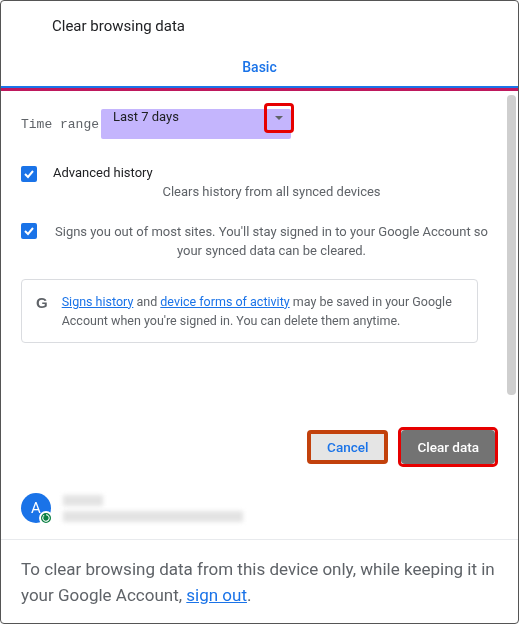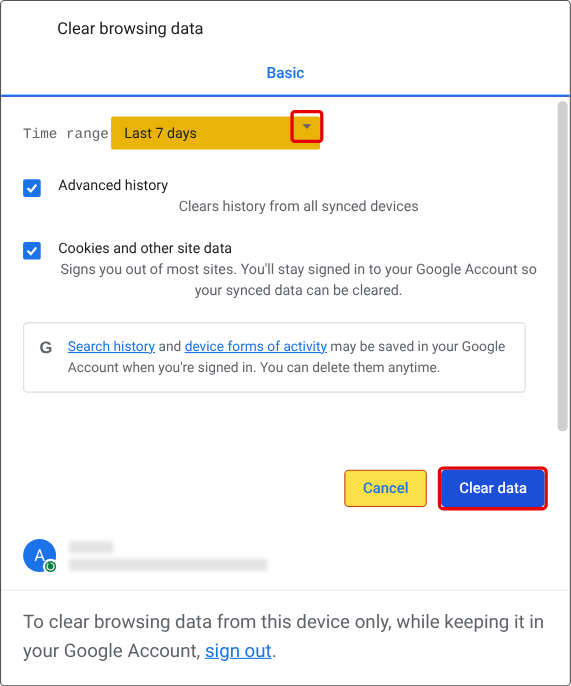--- a/index.html
+++ b/index.html
@@ -22,21 +22,21 @@
     flex-direction: column;
   }
   .title {
     padding: 16px 20px 14px;
     font-size: 15px;
     color: #202124;
     margin-left: 31px;
   }
   .tabs {
     display: flex;
-    border-bottom: 1px solid #be185d;
+    border-bottom: 4px solid #be185d;
   }
   .tab {
     flex: 1;
     text-align: center;
     padding: 10px 0 12px;
     font-size: 14px;
     color: #5f6368;
     cursor: pointer;
     position: relative;
   }
@@ -75,25 +75,25 @@
     padding: 18px 0 16px;
   }
   .time-label {
     color: #5f6368;
     font-size: 13px;
     width: 80px;
     font-family: Liberation Mono, monospace;
   }
   .select {
     display: flex;
-    align-items: center;
+    align-items: flex-start;
     justify-content: space-between;
     width: 190px;
     height: 30px;
-    background: #eab308;
+    background: #c4b5fd;
     padding: 0 8px 0 12px;
     font-size: 13px;
     color: #202124;
     border-radius: 2px;
     position: relative;
   }
   .select-arrow-box {
     position: absolute;
     right: -3px;
     top: -6px;
@@ -172,31 +172,31 @@
     height: 34px;
     padding: 0 16px;
     border-radius: 4px;
     font-size: 13.5px;
     font-weight: 500;
     cursor: pointer;
     display: flex;
     align-items: center;
   }
   .btn-cancel {
-    background: #fde047;
+    background: #e5e5e5;
     color: #1a73e8;
-    border: 1px solid #c2410c;
+    border: 4px solid #c2410c;
   }
   .btn-clear-wrap {
     border: 3px solid #e60000;
     border-radius: 5px;
     padding: 0;
   }
   .btn-clear {
-    background: #1d4ed8;
+    background: #737373;
     color: #fff;
     border: none;
   }
   .account-row {
     display: flex;
     align-items: center;
     padding: 8px 20px 16px;
     border-bottom: 1px solid #e8eaed;
     margin: 0 0 0 0;
   }
@@ -273,30 +273,29 @@
         </div>
       </div>
 
       <div class="opt">
         <div class="cb">
           <svg viewBox="0 0 12 12">
               <path d="M2 6 L5 9 L10 3" stroke="#fff" stroke-width="2" fill="none"></path>
             </svg>
         </div>
         <div class="opt-body">
-          <div class="opt-title">Cookies and other site data</div>
           <div class="opt-desc">Signs you out of most sites. You'll stay signed in to your Google Account so your synced data can be cleared.</div>
         </div>
       </div>
 
 
       <div class="google-notice">
         <div class="g-logo">G</div>
         <div class="notice-text">
-          <span class="link">Search history</span><span> and </span><span class="link">device forms of activity</span><span> may be saved in your Google Account when you're signed in. You can delete them anytime.</span>
+          <span class="link">Signs history</span><span> and </span><span class="link">device forms of activity</span><span> may be saved in your Google Account when you're signed in. You can delete them anytime.</span>
         </div>
       </div>
 
     </div>
   </div>
 
   <div class="button-row">
     <div class="btn btn-cancel">Cancel</div>
     <div class="btn-clear-wrap">
       <div class="btn btn-clear">Clear data</div>

